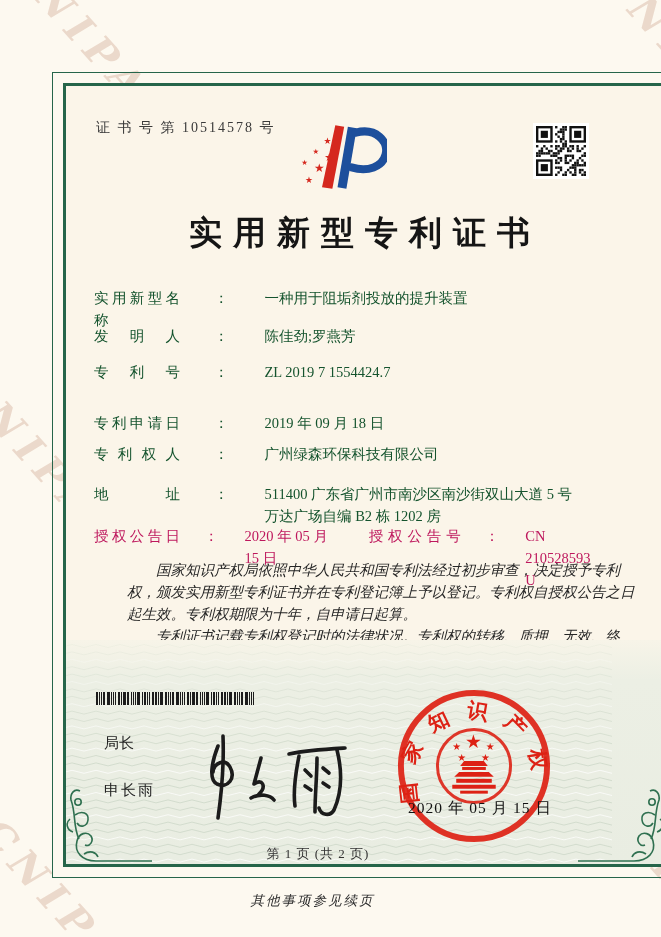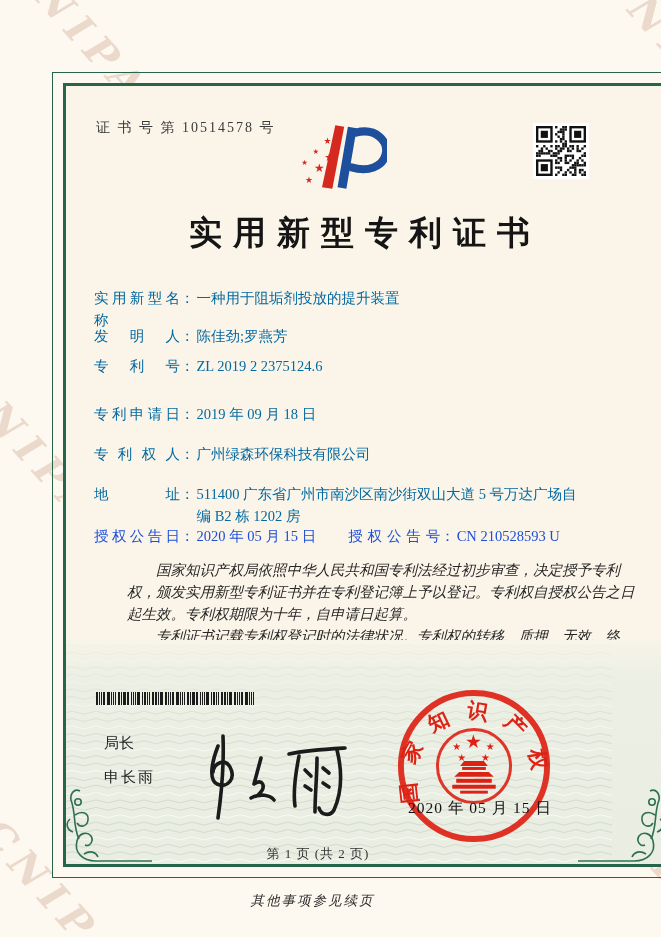--- a/index.html
+++ b/index.html
@@ -15,39 +15,39 @@
          border:1.5px solid #26654a;padding:10px;box-sizing:border-box;}
   .inner{position:relative;width:100%;height:100%;border:3px solid #26654a;
          box-sizing:border-box;background:#fbf5e9;}
   .certnum{position:absolute;left:30px;top:33px;font-size:14px;letter-spacing:2px;color:#3a3a3a;}
   .logo{position:absolute;left:225px;top:26px;}
   .qrbox{position:absolute;left:467px;top:37px;width:56px;height:56px;background:#fff;
          display:flex;align-items:center;justify-content:center;}
   .title{position:absolute;left:0;top:125px;width:100%;text-align:center;
          font-size:33px;font-weight:bold;letter-spacing:11px;color:#151515;font-family:Liberation Mono, monospace;}
   
-  .row{position:absolute;left:28px;width:498px;display:flex;font-size:14.5px;line-height:22px;color:#0369a1;}
+  .row{position:absolute;left:28px;width:498px;display:flex;font-size:14.5px;line-height:22px;color:#14532d;gap:34px;}
   .lbl{width:86px;text-align:justify;text-align-last:justify;flex:none;}
   .colon{flex:none;}
   .val{flex:1;margin-left:2px;}
-  .pair{display:flex;font-size:14.5px;line-height:22px;color:#1d4ed8;}
+  .pair{display:flex;font-size:14.5px;line-height:22px;color:#be185d;gap:24px;}
   .row7{position:absolute;left:28px;top:439px;width:508px;display:flex;}
   .row7 .p2{margin-left:32px;}
   .row7 .lbl2{width:92px;text-align:justify;text-align-last:justify;flex:none;}
   .body-text{position:absolute;left:28px;top:473px;width:512px;font-size:14.5px;
              line-height:22px;color:#262626;font-style:italic;margin-left:33px;}
   .body-text p{margin:0;text-indent:2em;}
   
   .band{position:absolute;left:0;right:0;bottom:0;height:224px;
         background:linear-gradient(#f7f4e8 0%,#ecefe4 18%,#e9ede2 100%);}
   .band svg.waves{position:absolute;left:0;top:0;}
   .barcode{position:absolute;left:30px;top:52px;}
   .signer-role{position:absolute;left:38px;top:94px;font-family:"Liberation Sans","DejaVu Sans",sans-serif;
                font-size:15px;color:#222;}
-  .signer-name{position:absolute;left:38px;top:128px;font-family:Liberation Sans, sans-serif;
+  .signer-name{position:absolute;left:38px;top:141px;font-family:Liberation Sans, sans-serif;
                font-size:15px;color:#222;letter-spacing:2px;}
   .signature{position:absolute;left:135px;top:92px;}
   .seal{position:absolute;left:329px;top:47px;}
   .seal-date{position:absolute;left:334px;top:158px;width:160px;text-align:center;
              font-size:15.5px;color:#111;letter-spacing:1px;}
   .page-info{position:absolute;left:0;top:205px;width:504px;text-align:center;
              font-size:13px;color:#333;letter-spacing:1px;}
   .orn{position:absolute;bottom:0;}
   .orn.left{left:0;}
   .orn.right{right:0;transform:scaleX(-1);}
@@ -224,26 +224,26 @@
       <div class="row" style="top:201px">
         <span class="lbl">实用新型名称</span>
           <span class="colon">：</span>
         <span class="val">一种用于阻垢剂投放的提升装置</span>
       </div>
       <div class="row" style="top:239px">
         <span class="lbl">发明人</span>
           <span class="colon">：</span>
         <span class="val">陈佳劲;罗燕芳</span>
       </div>
-      <div class="row" style="top:269px">
+      <div class="row" style="top:275px">
         <span class="lbl">专利号</span>
           <span class="colon">：</span>
-        <span class="val">ZL 2019 2 2375124.6</span>
-      </div>
-      <div class="row" style="top:317px">
+        <span class="val">ZL 2019 7 1554424.7</span>
+      </div>
+      <div class="row" style="top:326px">
         <span class="lbl">专利申请日</span>
           <span class="colon">：</span>
         <span class="val">2019 年 09 月 18 日</span>
       </div>
       <div class="row" style="top:357px">
         <span class="lbl">专利权人</span>
           <span class="colon">：</span>
         <span class="val">广州绿森环保科技有限公司</span>
       </div>
       <div class="row" style="top:397px;width:486px">

